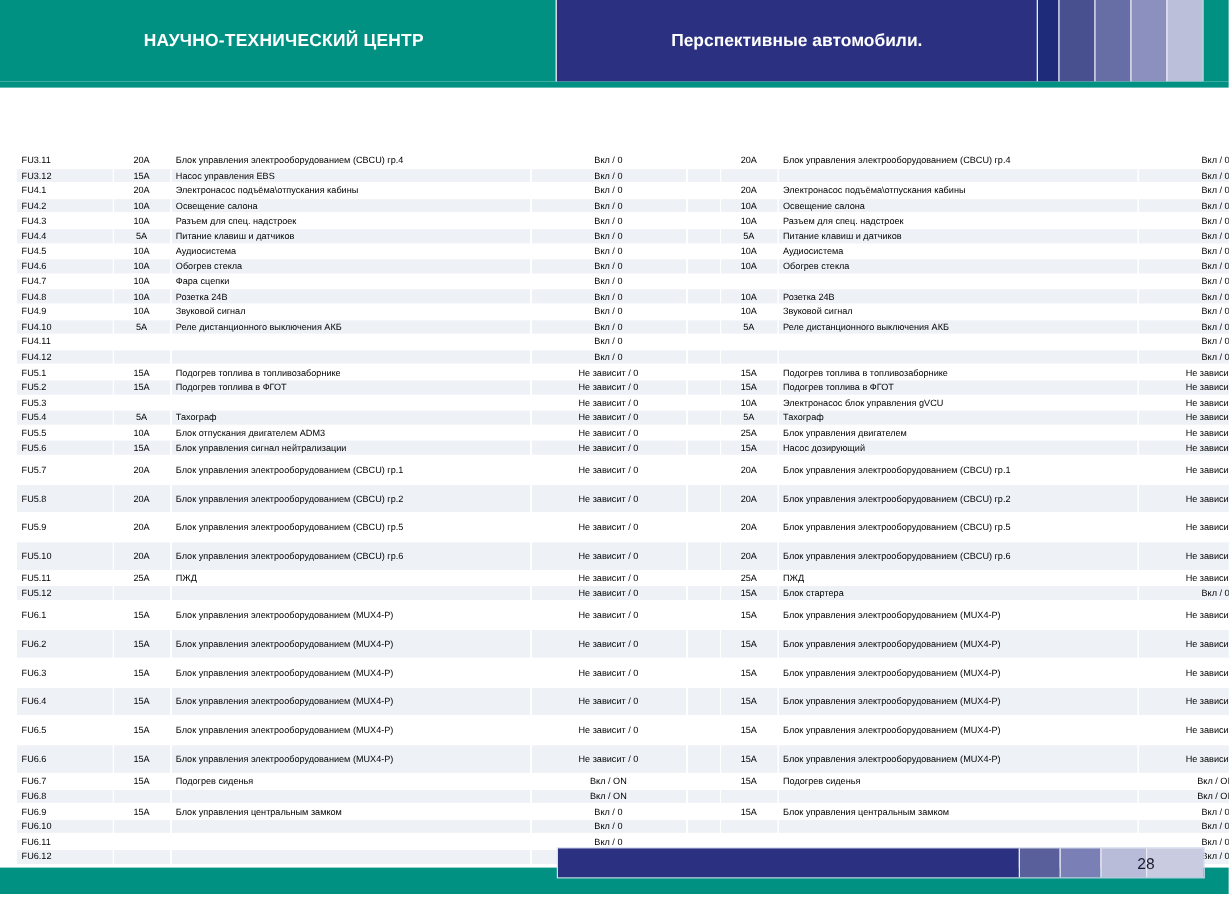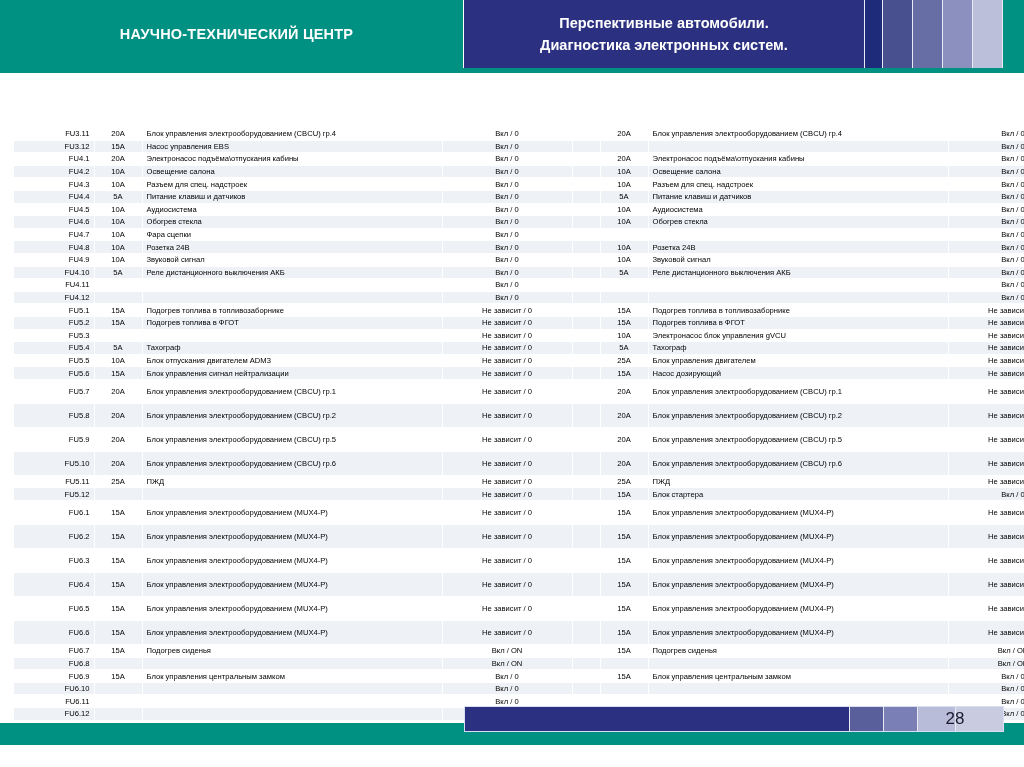--- a/index.html
+++ b/index.html
@@ -112,21 +112,21 @@
     line-height: 11px;
     height: 11.6px;
     vertical-align: middle;
     white-space: nowrap;
     overflow: hidden;
   }
   tr.r-odd  td { background: #ffffff; }
   tr.r-even td { background: #eef1f6; }
   tr.tall td { height: 23px; }
 
-  .c-id    { width: 80px;  text-align: right; }
+  .c-id    { width: 80px;  text-align: left; }
   .c-amp   { width: 48px;  text-align: center; }
   .c-desc  { width: 300px; text-align: left; padding-left: 6px; }
   .c-state { width: 130px; text-align: center; }
   .c-gap   { width: 28px; }
 
   
   .footer-teal {
     position: absolute;
     left: 0;
     top: 723px;
@@ -148,35 +148,34 @@
   .fbar:first-child { border-left: none; }
   .page-num {
     position: absolute;
     left: 938px;
     top: 707px;
     width: 34px;
     height: 24px;
     display: flex;
     align-items: center;
     justify-content: center;
-    font-size: 17px;
+    font-size: 13px;
     color: #1a1a2e;
     font-weight: normal;
   }
 </style>
 </head>
 <body>
 
 <div class="header">
   <div class="header-teal">
     <div class="header-teal-label">НАУЧНО-ТЕХНИЧЕСКИЙ ЦЕНТР</div>
   </div>
   <div class="header-blue">
     <div class="header-blue-line">Перспективные автомобили.</div>
-    <div class="header-blue-line">Диагностика электронных систем.</div>
   </div>
   <div class="header-bars" id="header-bars">
       <div class="hbar" style="background: rgb(30, 42, 122); width: 18px;"></div>
       <div class="hbar" style="background: rgb(73, 80, 143); width: 30px;"></div>
       <div class="hbar" style="background: rgb(103, 110, 165); width: 30px;"></div>
       <div class="hbar" style="background: rgb(139, 144, 191); width: 30px;"></div>
       <div class="hbar" style="background: rgb(188, 191, 217); width: 30px;"></div>
       <div class="hbar" style="background: rgb(0, 145, 131); width: 22px;"></div>
     </div>
 </div>

